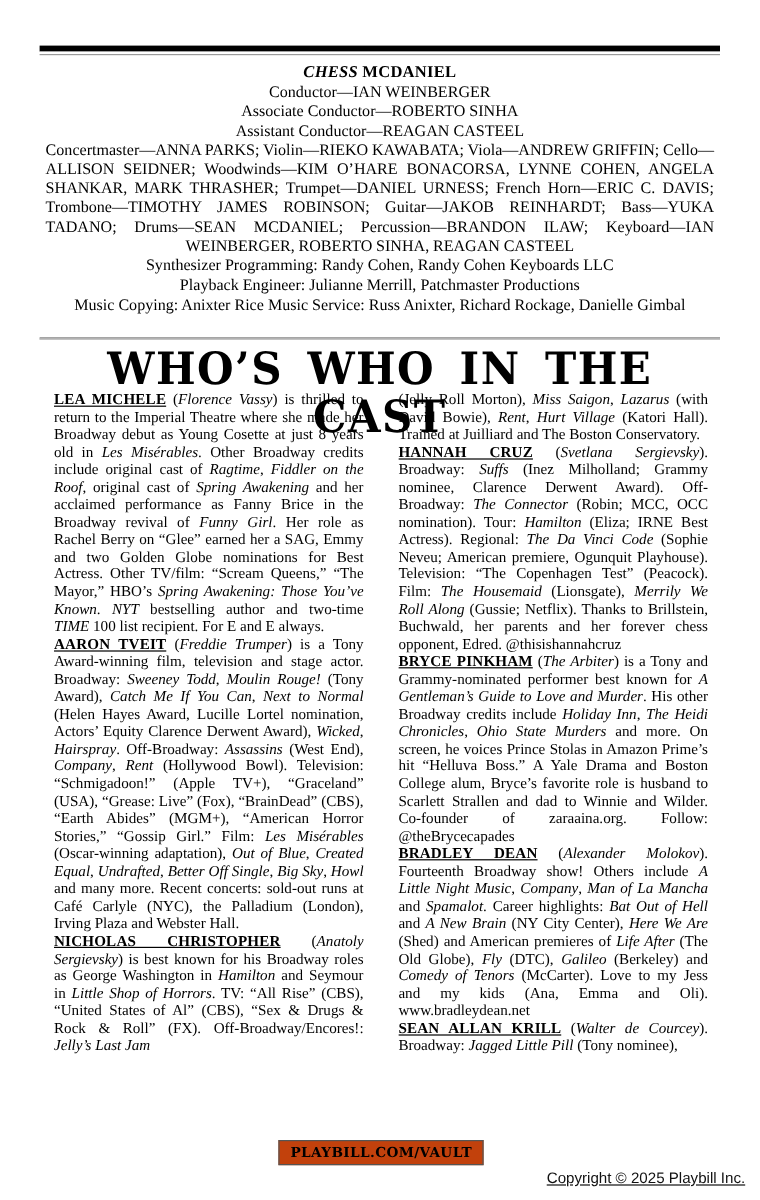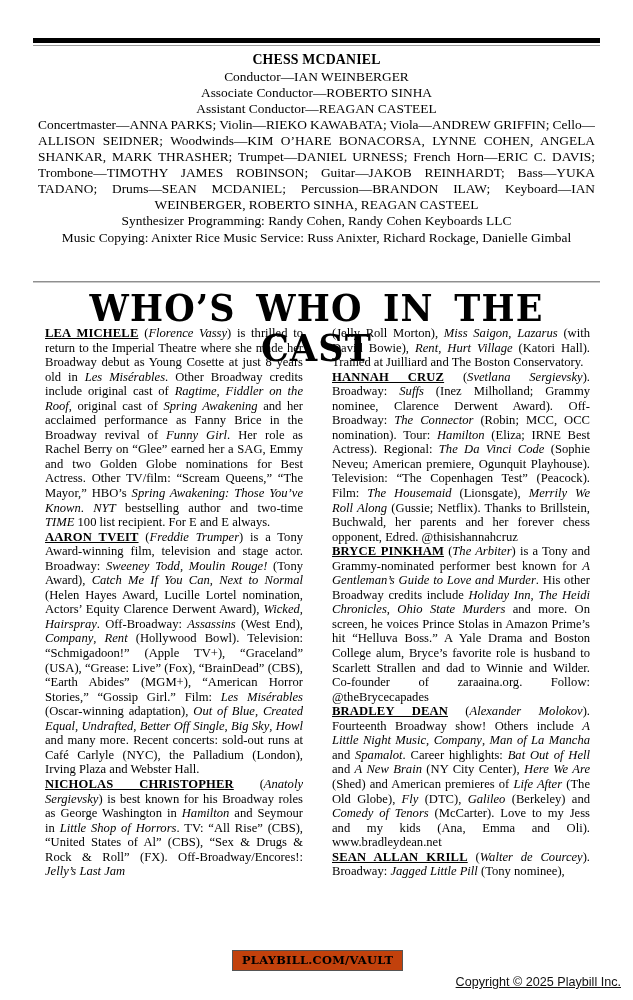--- a/index.html
+++ b/index.html
@@ -50,20 +50,21 @@
     line-height: 16.1px;
     text-align: center;
   }
   .orch-title {
     font-weight: bold;
     font-size: 13.8px;
     letter-spacing: 0.2px;
     margin-bottom: 0.5px;
   }
   .orch-title .show {
+    font-style: italic;
     margin-top: 24px;
   }
   .orch-line { white-space: nowrap; }
   .orch-block {
     text-align: justify;
     text-align-last: center;
     word-spacing: -0.2px;
   }
 
   
@@ -168,20 +169,21 @@
 
   <div class="orchestra">
     <div class="orch-title">
       <span class="show">CHESS</span><span> MCDANIEL</span>
     </div>
     <div class="orch-line">Conductor—IAN WEINBERGER</div>
     <div class="orch-line">Associate Conductor—ROBERTO SINHA</div>
     <div class="orch-line">Assistant Conductor—REAGAN CASTEEL</div>
     <div class="orch-block">Concertmaster—ANNA PARKS; Violin—RIEKO KAWABATA; Viola—ANDREW GRIFFIN; Cello—ALLISON SEIDNER; Woodwinds—KIM O’HARE BONACORSA, LYNNE COHEN, ANGELA SHANKAR, MARK THRASHER; Trumpet—DANIEL URNESS; French Horn—ERIC C. DAVIS; Trombone—TIMOTHY JAMES ROBINSON; Guitar—JAKOB REINHARDT; Bass—YUKA TADANO; Drums—SEAN MCDANIEL; Percussion—BRANDON ILAW; Keyboard—IAN WEINBERGER, ROBERTO SINHA, REAGAN CASTEEL</div>
     <div class="orch-line">Synthesizer Programming: Randy Cohen, Randy Cohen Keyboards LLC</div>
+    <div class="orch-line">Playback Engineer: Julianne Merrill, Patchmaster Productions</div>
     <div class="orch-line">Music Copying: Anixter Rice Music Service: Russ Anixter, Richard Rockage, Danielle Gimbal</div>
   </div>
 
   <div class="rule-mid"></div>
 
   <div class="whos-who">WHO’S WHO IN THE CAST</div>
 
   <div class="columns">
     <div class="col col-left">
         <p class="bio"><span class="name">LEA MICHELE</span> (<span class="role">Florence Vassy</span>) is thrilled to return to the Imperial Theatre where she made her Broadway debut as Young Cosette at just 8 years old in <span class="it">Les Misérables</span>. Other Broadway credits include original cast of <span class="it">Ragtime</span>, <span class="it">Fiddler on the Roof</span>, original cast of <span class="it">Spring Awakening</span> and her acclaimed performance as Fanny Brice in the Broadway revival of <span class="it">Funny Girl</span>. Her role as Rachel Berry on “Glee” earned her a SAG, Emmy and two Golden Globe nominations for Best Actress. Other TV/film: “Scream Queens,” “The Mayor,” HBO’s <span class="it">Spring Awakening: Those You’ve Known</span>. <span class="it">NYT</span> bestselling author and two-time <span class="it">TIME</span> 100 list recipient. For E and E always.</p>

